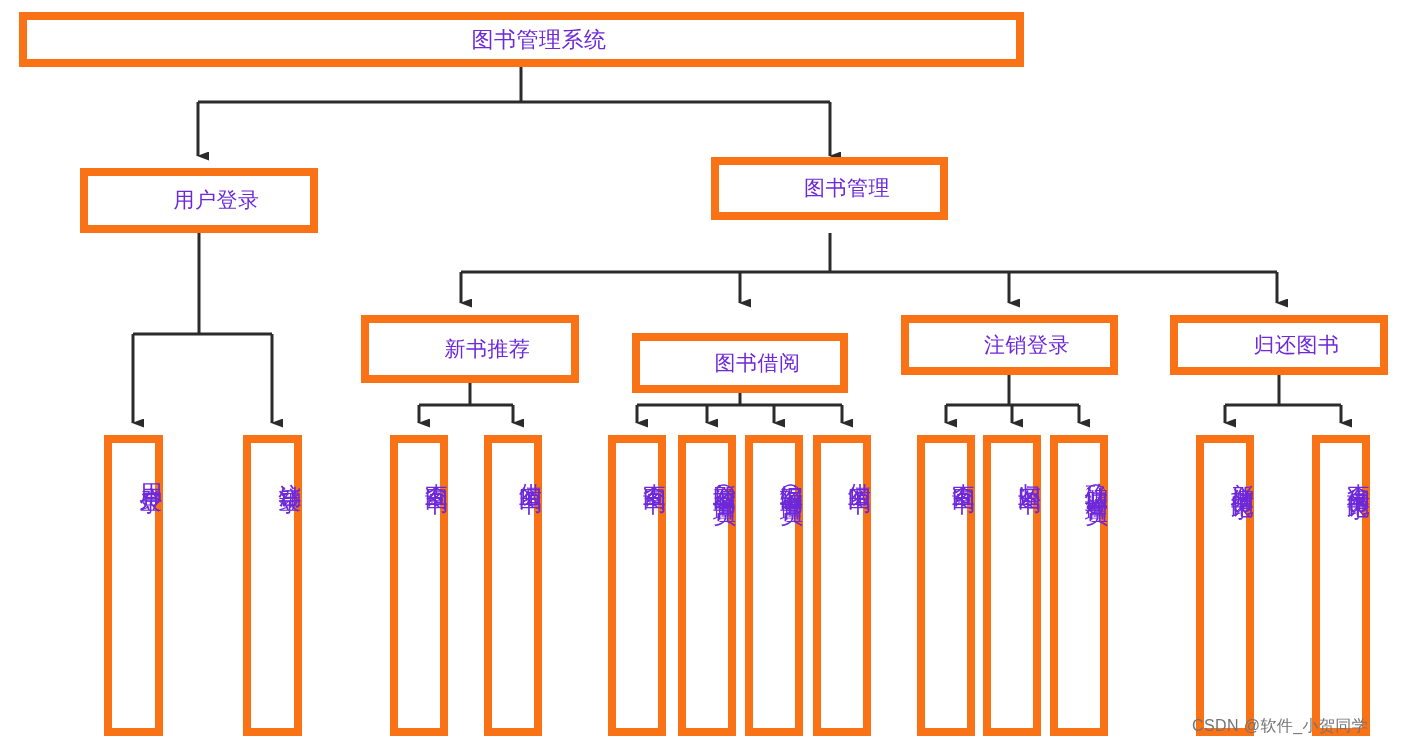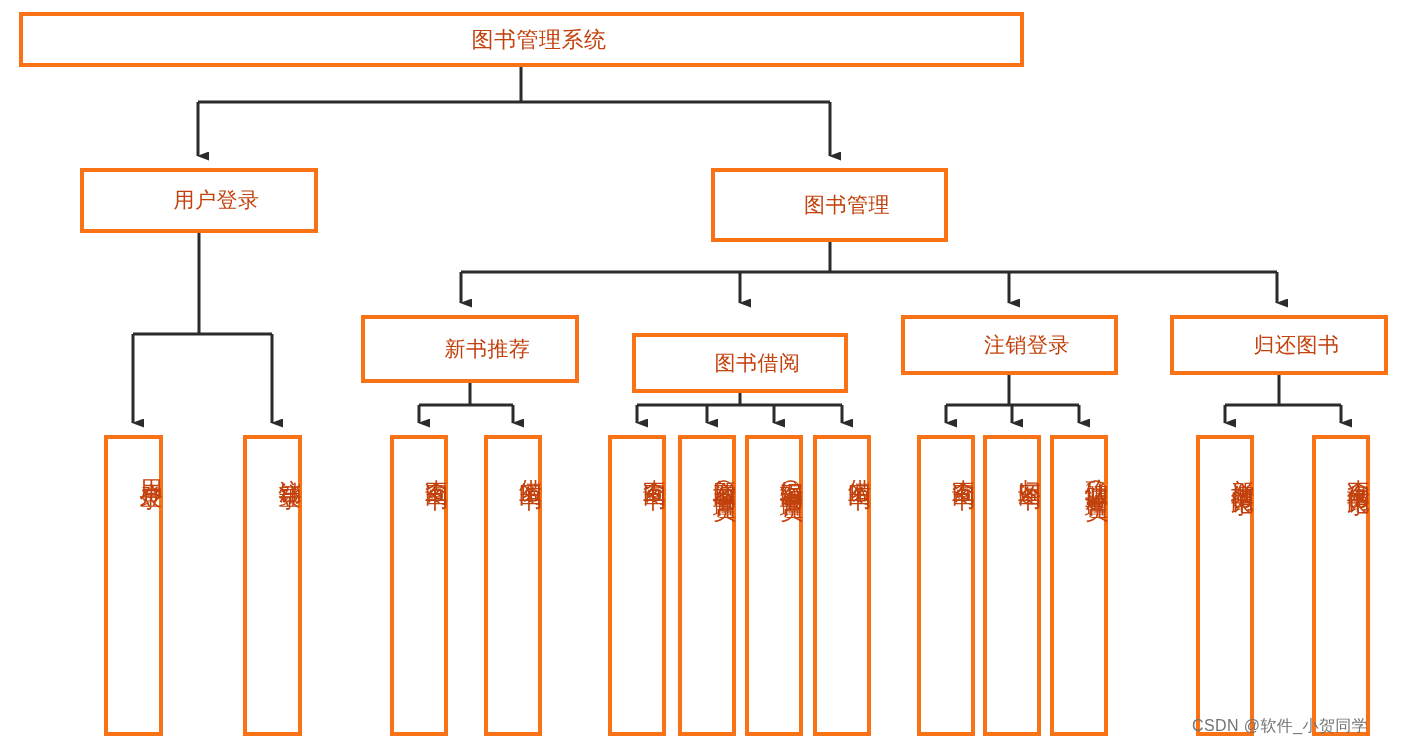--- a/index.html
+++ b/index.html
@@ -25,25 +25,25 @@
     left: 0;
     top: 0;
     width: 1405px;
     height: 747px;
     pointer-events: none;
   }
   .node {
     position: absolute;
     box-sizing: border-box;
     background: #ffffff;
-    border: 4px solid #f97316;
+    border: 8px solid #f97316;
     display: flex;
     align-items: center;
     justify-content: center;
-    color: #c2410c;
+    color: #6d28d9;
     padding-left: 35px;
   }
   .node .label {
     display: block;
     white-space: nowrap;
     line-height: 1.18;
     letter-spacing: 0.5px;
   }
   .node.horizontal .label {
     font-size: 21px;
@@ -120,21 +120,21 @@
       </g>
   </svg>
 
   <div id="nodes-layer">
       <div class="node horizontal root" style="left: 19px; top: 12px; width: 1005px; height: 55px;">
         <span class="label">图书管理系统</span>
       </div>
       <div class="node horizontal" style="left: 80px; top: 168px; width: 238px; height: 65px;">
         <span class="label">用户登录</span>
       </div>
-      <div class="node horizontal" style="left: 711px; top: 168px; width: 237px; height: 74px;">
+      <div class="node horizontal" style="left: 711px; top: 157px; width: 237px; height: 63px;">
         <span class="label">图书管理</span>
       </div>
       <div class="node horizontal" style="left: 361px; top: 315px; width: 218px; height: 68px;">
         <span class="label">新书推荐</span>
       </div>
       <div class="node horizontal" style="left: 632px; top: 315px; width: 216px; height: 60px; margin-top: 18px;">
         <span class="label">图书借阅</span>
       </div>
       <div class="node horizontal" style="left: 901px; top: 315px; width: 217px; height: 60px;">
         <span class="label">注销登录</span>

